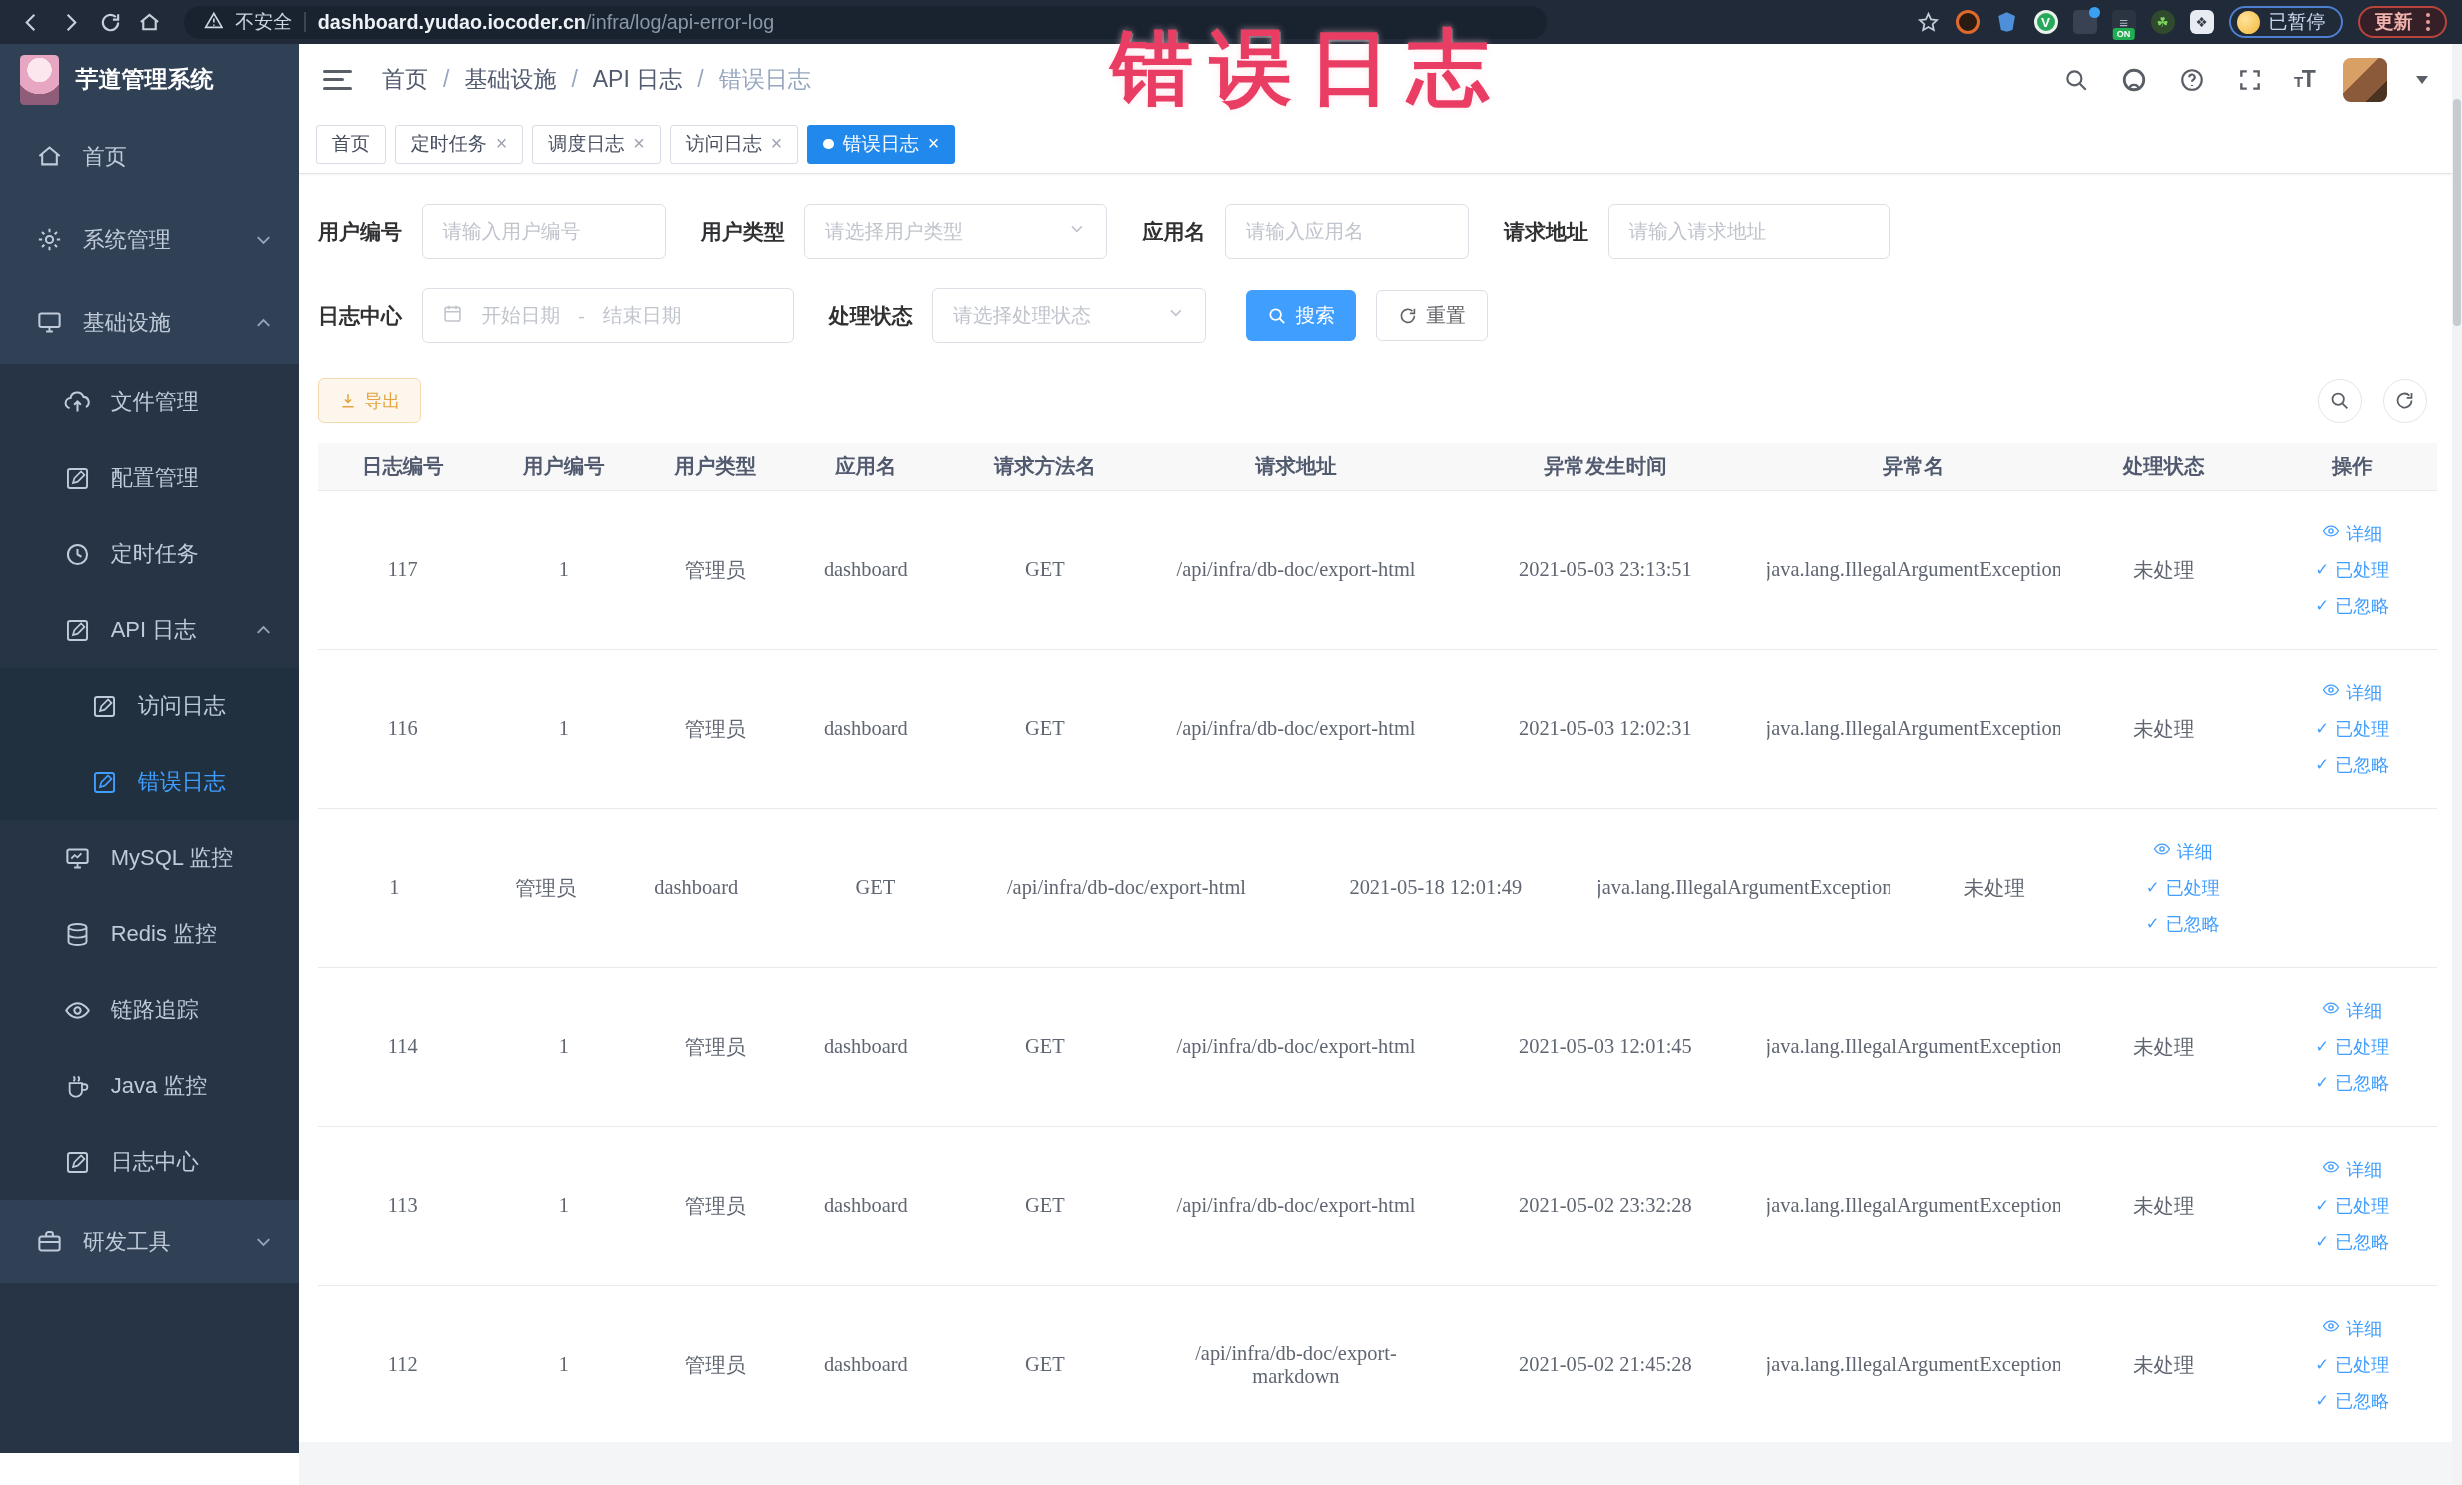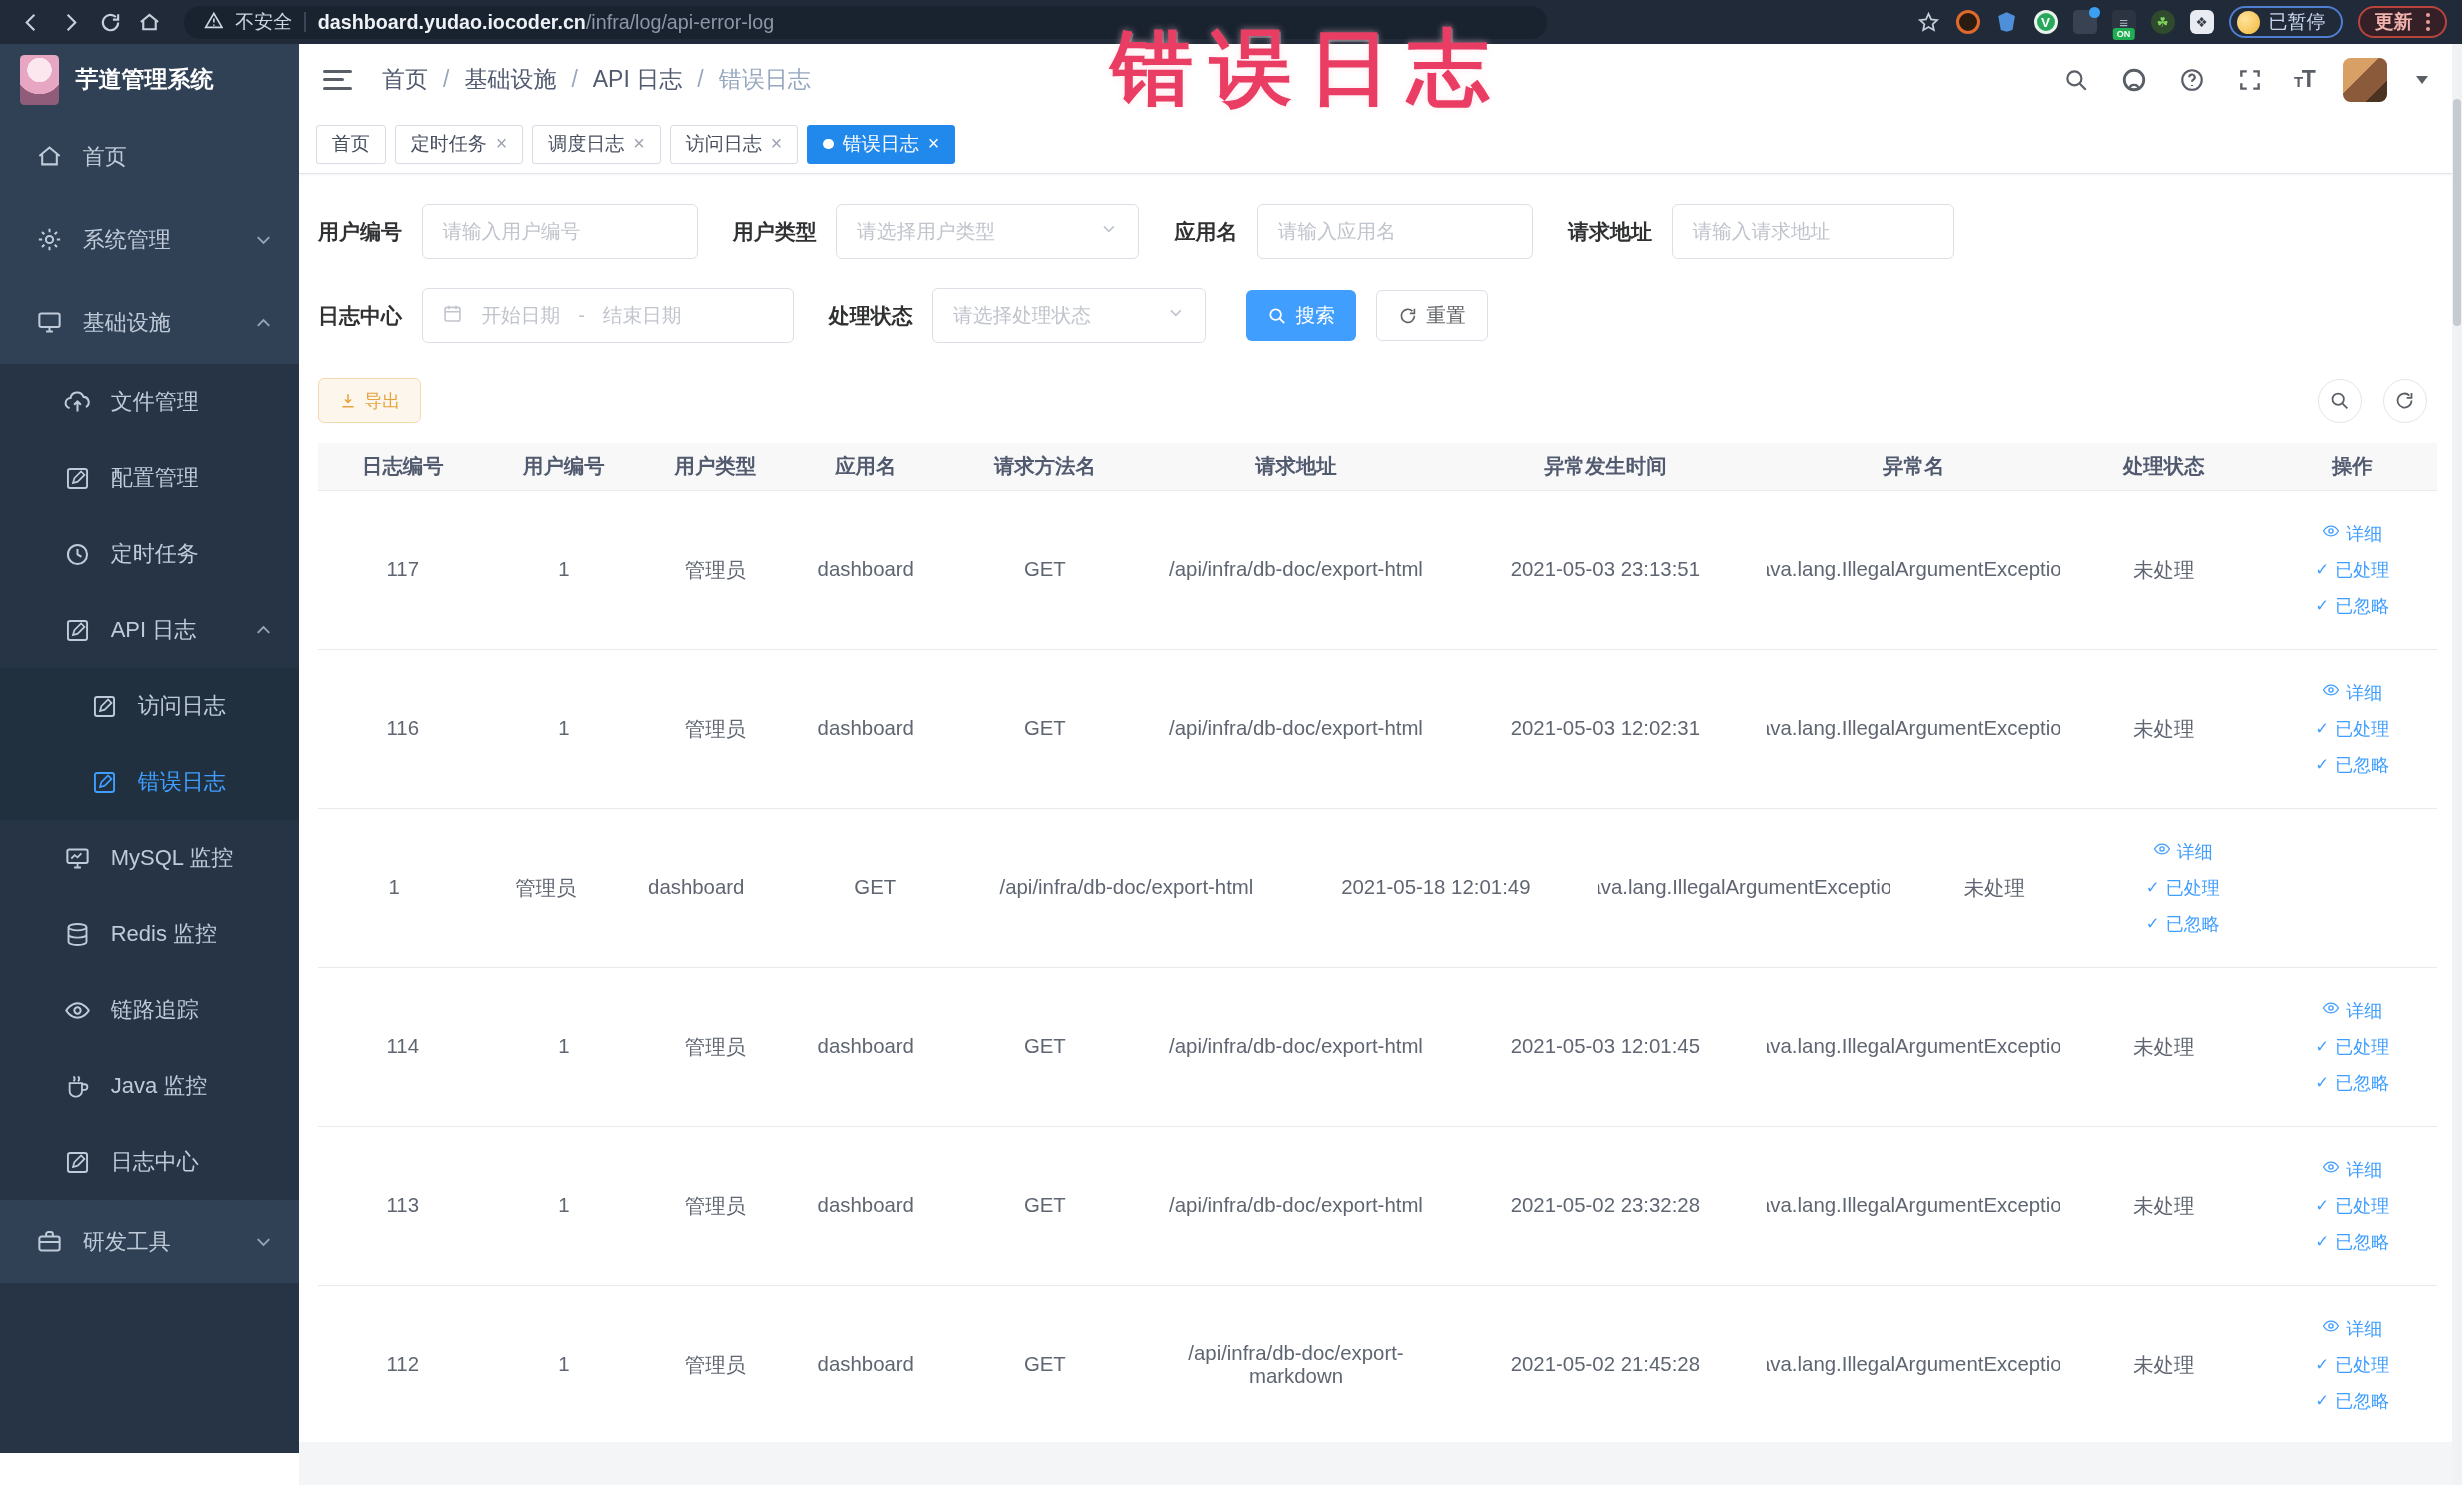--- a/index.html
+++ b/index.html
@@ -94,30 +94,30 @@
               border-bottom:0.8px solid #e0e3e9; box-shadow:0 1.5px 3px rgba(0,0,0,.04); flex:0 0 auto; }
   .tab { height:39px; display:inline-flex; align-items:center; gap:9px; padding:0 15px; border:0.8px solid #d8dce5;
          border-radius:3px; background:#fff; color:#495060; font-size:19px; cursor:pointer; white-space:nowrap; }
   .tab .dot { width:10.6px; height:10.6px; border-radius:50%; background:#fff; display:none; }
   .tab .x { font-size:19.7px; line-height:1; color:#9aa2b1; }
   .tab.active { background:#2188ec; border-color:#2188ec; color:#fff; }
   .tab.active .dot { display:block; }
   .tab.active .x { color:#fff; }
 
   
-  .content { flex:1; padding:30px 15px 0 19px; position:relative; }
+  .content { flex:1; padding:30px 15px 0 19px; position:relative;font-family:Liberation Serif, serif; }
   .frow { display:flex; align-items:center; margin-bottom:29px; }
   .fitem { display:flex; align-items:center; margin-right:35px; }
   .flabel { font-size:21px; font-weight:bold; color:#303133; margin-right:19.7px; white-space:nowrap; }
   .finput { height:55px; border:1.5px solid #dcdfe6; border-radius:6px; background:#fff; display:flex; align-items:center;
             padding:0 19.7px; color:#c0c4cc; font-size:19.7px; }
   .finput.sel { justify-content:space-between; }
   .finput .ph { white-space:nowrap; }
   .sel-chev svg { width:19.7px; height:19.7px; color:#c0c4cc; }
-  .w-input { width:276px;text-align:center; } .w-select { width:303px; } .w-url { width:282px; }
+  .w-input { width:244px;text-align:center; } .w-select { width:303px; } .w-url { width:282px; }
   .w-date { width:372px; gap:18px; } .w-status { width:274px; }
   .cal svg { width:21px; height:21px; color:#c0c4cc; }
   .btn { height:51px; border-radius:6px; display:inline-flex; align-items:center; gap:9px; font-size:19.7px;
          padding:0 21px; cursor:pointer; white-space:nowrap; }
   .btn svg { width:19.7px; height:19.7px; }
   .btn.primary { background:#409eff; color:#fff; margin-left:4.5px; }
   .btn.plain { background:#fff; border:1.5px solid #dcdfe6; color:#606266; margin-left:19.7px; }
   .toolbar-row { display:flex; align-items:center; justify-content:space-between; margin:35px 0 19.7px; }
   .btn.warn { height:45px; background:#fdf6ec; border:1.5px solid #f5dab1; color:#e6a23c; font-size:18px; padding:0 19.7px; gap:7.6px; }
   .btn.warn svg { width:18px; height:18px; }

